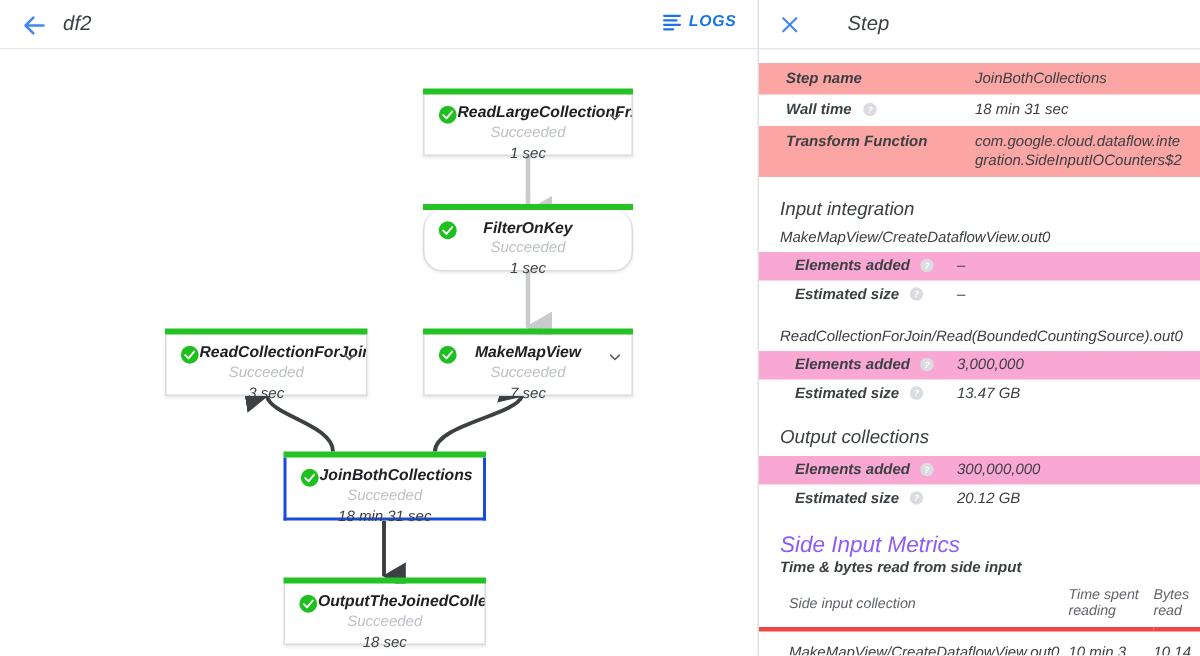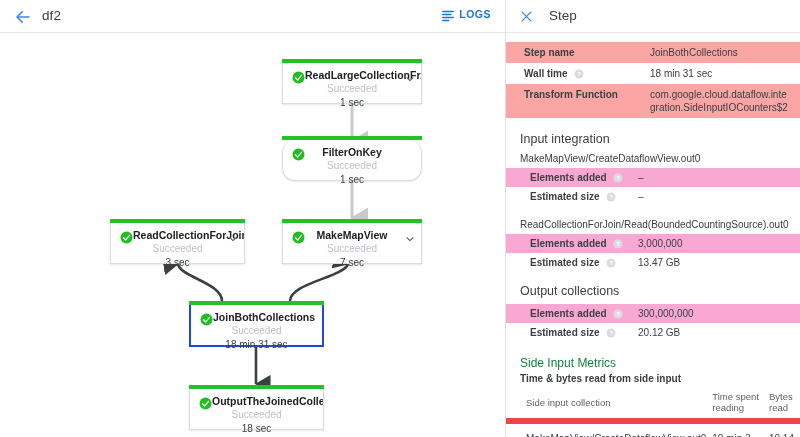--- a/index.html
+++ b/index.html
@@ -13,20 +13,21 @@
     height: 437px;
     overflow: hidden;
     font-family: "Liberation Sans", sans-serif;
     color: #3c4043;
     -webkit-font-smoothing: antialiased;
   }
   #app {
     position: relative;
     width: 800px;
     height: 361px;
+    font-style: italic;
   }
 
   
   .topbar {
     position: absolute;
     left: 0; top: 0;
     width: 505px; height: 33px;
     background: #fff;
     border-bottom: 1px solid #e4e6e8;
     box-sizing: border-box;
@@ -150,21 +151,21 @@
   }
   .panel-close {
     position: absolute;
     left: 13px; top: 9px;
     width: 15px; height: 15px;
     color: #4285f4;
     cursor: pointer;
   }
   .panel-title {
     position: absolute;
-    left: 43px; top: 8px;
+    left: 59px; top: 8px;
     font-size: 13.5px;
     color: #3c4043;
   }
   .panel-scroll {
     position: absolute;
     left: 0; top: 34px;
     right: 0; bottom: 0;
     overflow: hidden;
   }
   .panel-body {
@@ -230,43 +231,43 @@
     white-space: nowrap;
   }
   .metric-table td.v { color: #3c4043; }
   .help-ico {
     display: inline-block;
     vertical-align: -2px;
     margin-left: 4px;
     width: 10px; height: 10px;
   }
   .sim-h {
-    font-size: 12px;
-    color: #15803d;
+    font-size: 15px;
+    color: #8b5cf6;
     padding: 2px 0 1px 14px;
     line-height: 15px;
   }
   .sim-sub {
     font-size: 10px;
     font-weight: bold;
     color: #3c4043;
     padding: 0 0 4px 14px;
     line-height: 13px;
   }
   .sim-table {
     width: 100%;
     border-collapse: collapse;
   }
   .sim-table th {
     font-size: 9.5px;
     font-weight: normal;
     color: #5f6368;
     text-align: left;
     padding: 2px 0 5px 0;
-    border-bottom: 6px solid #ef4444;
+    border-bottom: 3px solid #ef4444;
   }
   .sim-table th.c1 { padding-left: 20px; }
   .sim-table td {
     font-size: 10px;
     color: #3c4043;
     padding: 8px 6px 9px 0;
     vertical-align: top;
     border-bottom: 1px solid #e8eaed;
     line-height: 13px;
   }

